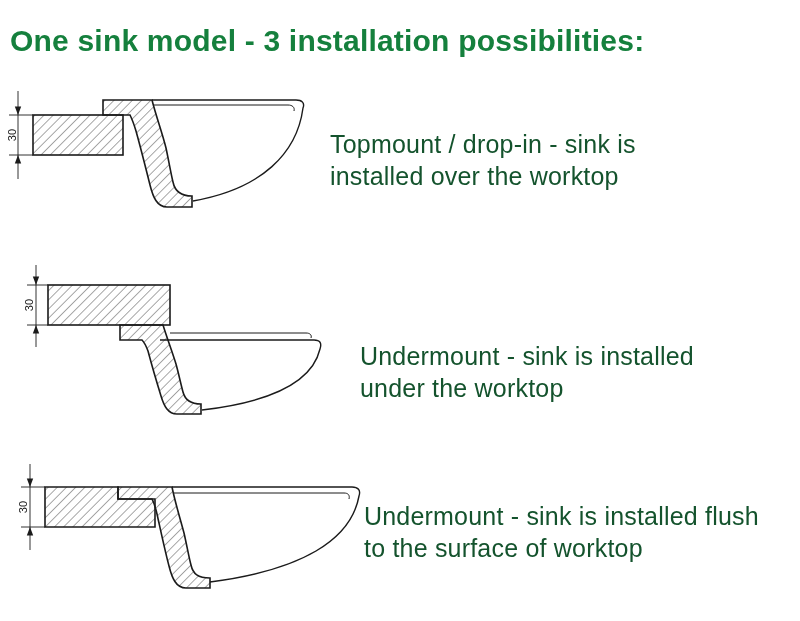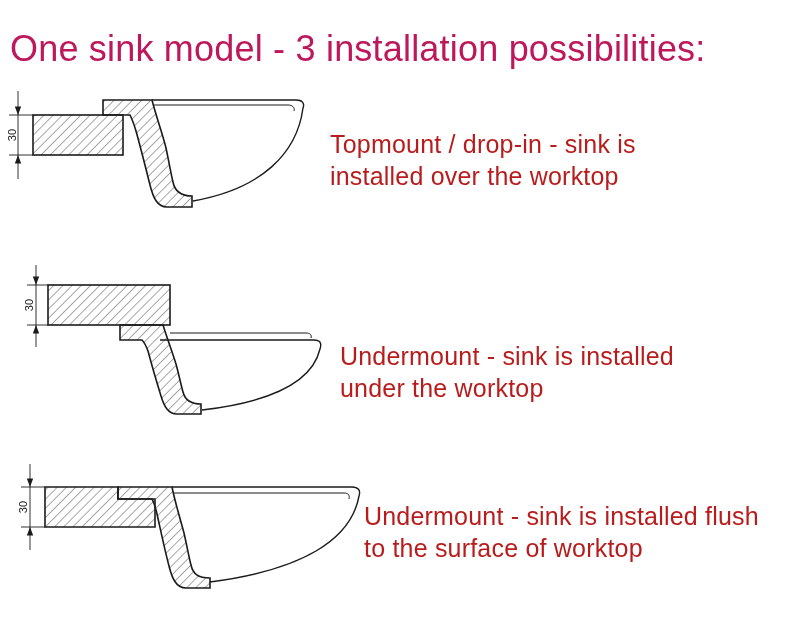--- a/index.html
+++ b/index.html
@@ -5,30 +5,30 @@
   html,body{margin:0;padding:0;background:#ffffff;}
   .page{
     position:relative;
     width:800px;height:621px;
     background:#ffffff;
     font-family:"Liberation Sans", sans-serif;
     overflow:hidden;
   }
   .title{
     position:absolute;left:10px;top:4px;
-    font-size:36px;font-weight:400;color:#be185d;
+    font-size:30px;font-weight:700;color:#15803d;
     letter-spacing:0.2px;white-space:nowrap;
   }
   .caption{
     position:absolute;width:400px;
-    font-size:25px;line-height:1.26;color:#b91c1c;
+    font-size:25px;line-height:1.26;color:#14532d;
     letter-spacing:0.2px;
   }
   .caption-1{left:330px;top:104px;}
-  .caption-2{left:340px;top:316px;}
+  .caption-2{left:360px;top:316px;}
   .caption-3{left:364px;top:476px;}
   .drawing{position:absolute;left:0;}
   .drawing-1{top:85px;}
   .drawing-2{top:265px;}
   .drawing-3{top:452px;}
   svg text.dim{font-family:"Liberation Sans",sans-serif;font-size:11px;fill:#1b1b1b;}
 </style>
 </head>
 <body>
 

